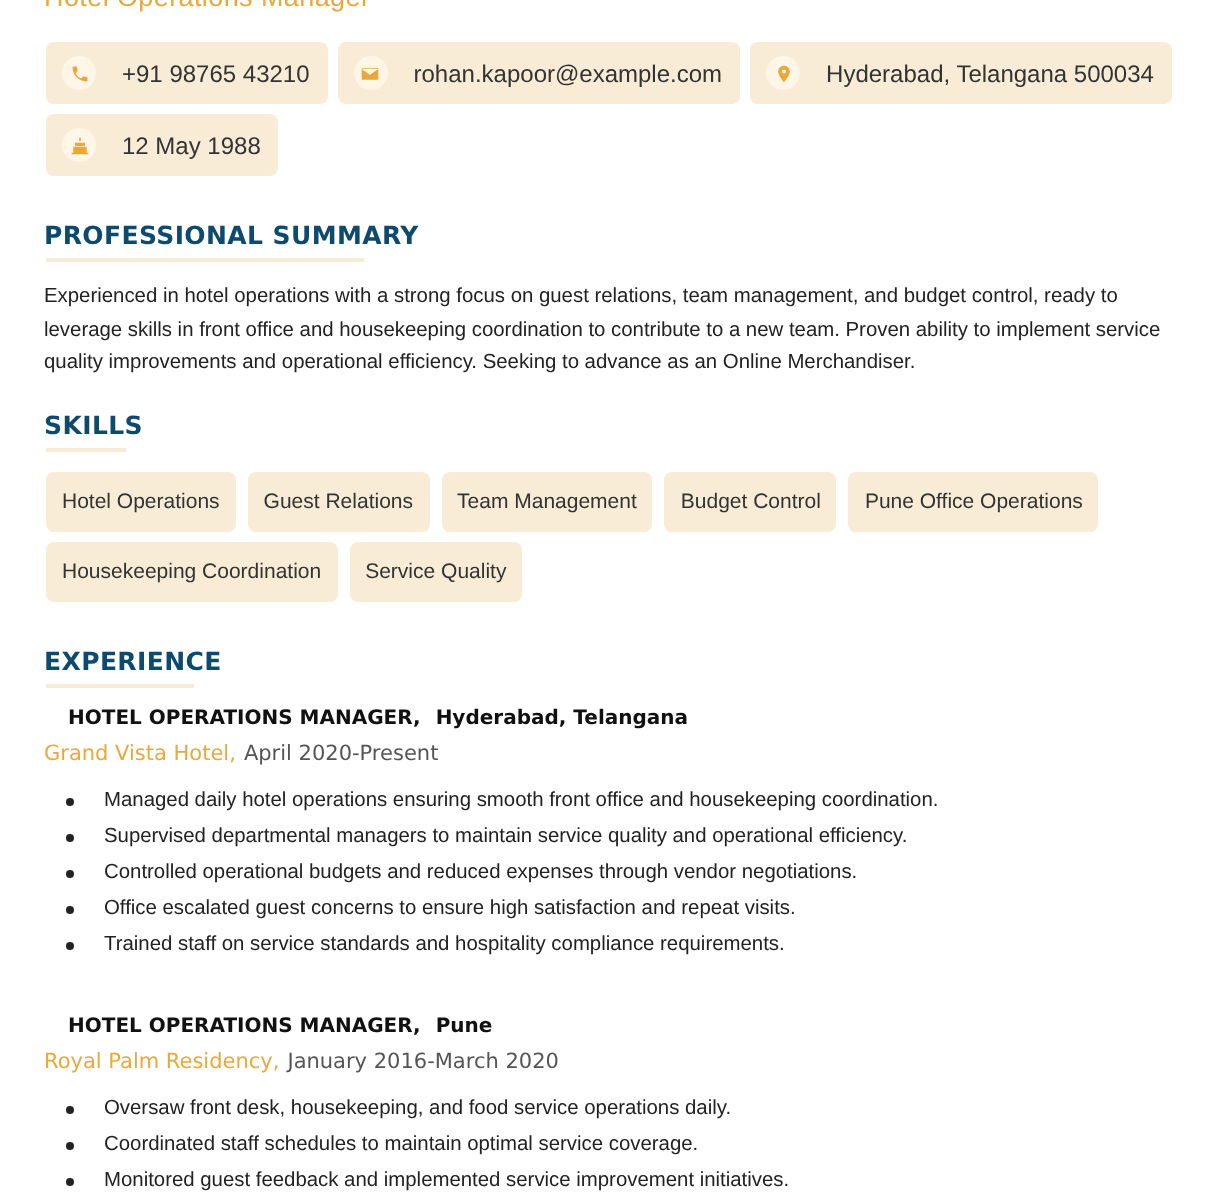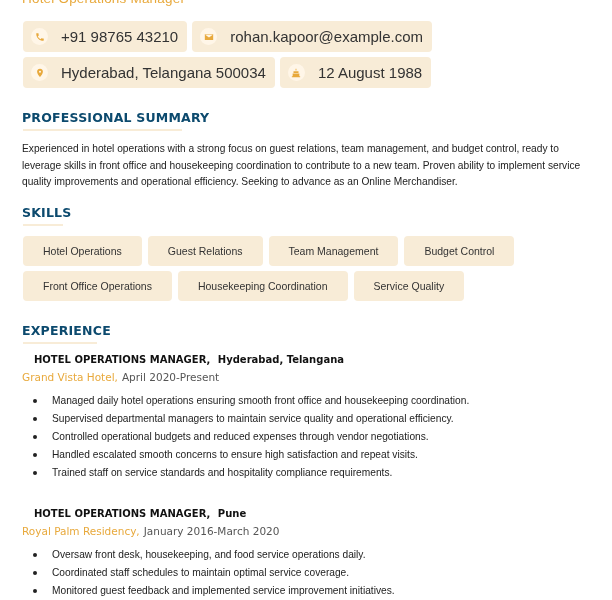--- a/index.html
+++ b/index.html
@@ -3,26 +3,26 @@
 <meta charset="utf-8">
 <style>
   html, body { margin:0; padding:0; background:#ffffff; }
   body { width:612px; height:600px; overflow:hidden; position:relative; font-family:"DejaVu Sans", sans-serif; color:#222; }
   .page { position:absolute; left:0; top:0; width:612px; }
   .jobtitle { position:absolute; left:22px; top:-9px; font-size:13.5px; color:#e8a93c; font-family:"Liberation Sans", sans-serif; letter-spacing:0.2px; }
   .contacts { position:absolute; left:23px; top:21px; width:570px; display:flex; flex-wrap:wrap; gap:5px 5px; }
   .chip { display:flex; align-items:center; background:#f8ecd7; border-radius:4px; height:31px; padding:0 9px 0 8px; box-sizing:border-box; }
   .chip .ic { width:17px; height:17px; border-radius:50%; background:#fff6e8; display:flex; align-items:center; justify-content:center; margin-right:13px; }
   .chip .ic svg { width:10px; height:10px; fill:#e8a93c; }
-  .chip .tx { font-size:15px; color:#333; font-family:"Liberation Sans", sans-serif; white-space:nowrap; }
+  .chip .tx { font-size:12px; color:#333; font-family:"Liberation Sans", sans-serif; white-space:nowrap; }
   .section-title { position:absolute; left:22px; font-size:12.5px; font-weight:bold; color:#0c4a6e; font-family:"DejaVu Sans", sans-serif; letter-spacing:0.2px; }
   .underline { position:absolute; left:23px; height:2px; background:#f8ecd7; }
   .summary { position:absolute; left:22px; top:141px; width:570px; font-size:10.2px; line-height:16.7px; color:#222; font-family:"Liberation Sans", sans-serif; }
   .skills { position:absolute; left:23px; top:236px; width:560px; display:flex; flex-wrap:wrap; gap:5px 6px; }
-  .skill { background:#f8ecd7; border-radius:4px; height:30px; padding:0 20px; display:flex; align-items:center; font-size:10.5px; color:#333; font-family:"Liberation Sans", sans-serif; white-space:nowrap; box-sizing:border-box; }
+  .skill { background:#f8ecd7; border-radius:4px; height:30px; padding:0 8px; display:flex; align-items:center; font-size:10.5px; color:#333; font-family:"Liberation Sans", sans-serif; white-space:nowrap; box-sizing:border-box; }
   .job-head { position:absolute; left:34px; font-size:10px; font-weight:bold; color:#111; font-family:"DejaVu Sans", sans-serif; white-space:nowrap; }
   .job-sub { position:absolute; left:22px; font-size:10.5px; white-space:nowrap; font-family:"DejaVu Sans", sans-serif; }
   .job-sub .co { color:#e8a93c; }
   .job-sub .dt { color:#555; margin-left:4px; }
   ul.bul { position:absolute; left:22px; margin:0; padding:0; list-style:none; }
   ul.bul li { position:relative; padding-left:30px; height:18px; line-height:18px; font-size:10.2px; color:#222; font-family:"Liberation Sans", sans-serif; white-space:nowrap; }
   ul.bul li::before { content:""; position:absolute; left:11px; top:7px; width:4px; height:4px; border-radius:50%; background:#222; }
 </style>
 </head>
 <body>
@@ -55,55 +55,55 @@
           </svg>
       </span>
       <span class="tx">Hyderabad, Telangana 500034</span>
     </div>
     <div class="chip">
       <span class="ic">
         <svg viewBox="0 0 24 24">
             <path d="M11 2h2v4h-2z M6 8h12v4H6z M4 13h16v7H4z M2 20h20v2H2z"></path>
           </svg>
       </span>
-      <span class="tx">12 August 1988</span>
+      <span class="tx">12 May 1988</span>
     </div>
   </div>
 
   <div class="section-title" style="top:110px;">PROFESSIONAL SUMMARY</div>
   <div class="underline" style="top:129px; width:159px;"></div>
   <div class="summary">Experienced in hotel operations with a strong focus on guest relations, team management, and budget control, ready to leverage skills in front office and housekeeping coordination to contribute to a new team. Proven ability to implement service quality improvements and operational efficiency. Seeking to advance as an Online Merchandiser.</div>
 
   <div class="section-title" style="top:205px;">SKILLS</div>
   <div class="underline" style="top:224px; width:40px;"></div>
   <div class="skills">
     <div class="skill">Hotel Operations</div>
     <div class="skill">Guest Relations</div>
     <div class="skill">Team Management</div>
     <div class="skill">Budget Control</div>
-    <div class="skill">Front Office Operations</div>
+    <div class="skill">Pune Office Operations</div>
     <div class="skill">Housekeeping Coordination</div>
     <div class="skill">Service Quality</div>
   </div>
 
   <div class="section-title" style="top:323px;">EXPERIENCE</div>
   <div class="underline" style="top:342px; width:74px;"></div>
 
   <div class="job-head" style="top:354px;">
     <span>HOTEL OPERATIONS MANAGER,</span>
     <span style="margin-left:4px;">Hyderabad, Telangana</span>
   </div>
   <div class="job-sub" style="top:371px;">
     <span class="co">Grand Vista Hotel,</span><span class="dt">April 2020-Present</span>
   </div>
   <ul class="bul" style="top:392px;">
     <li>Managed daily hotel operations ensuring smooth front office and housekeeping coordination.</li>
     <li>Supervised departmental managers to maintain service quality and operational efficiency.</li>
     <li>Controlled operational budgets and reduced expenses through vendor negotiations.</li>
-    <li>Handled escalated smooth concerns to ensure high satisfaction and repeat visits.</li>
+    <li>Office escalated guest concerns to ensure high satisfaction and repeat visits.</li>
     <li>Trained staff on service standards and hospitality compliance requirements.</li>
   </ul>
 
   <div class="job-head" style="top:508px;">
     <span>HOTEL OPERATIONS MANAGER,</span>
     <span style="margin-left:4px;">Pune</span>
   </div>
   <div class="job-sub" style="top:525px;">
     <span class="co">Royal Palm Residency,</span><span class="dt">January 2016-March 2020</span>
   </div>

